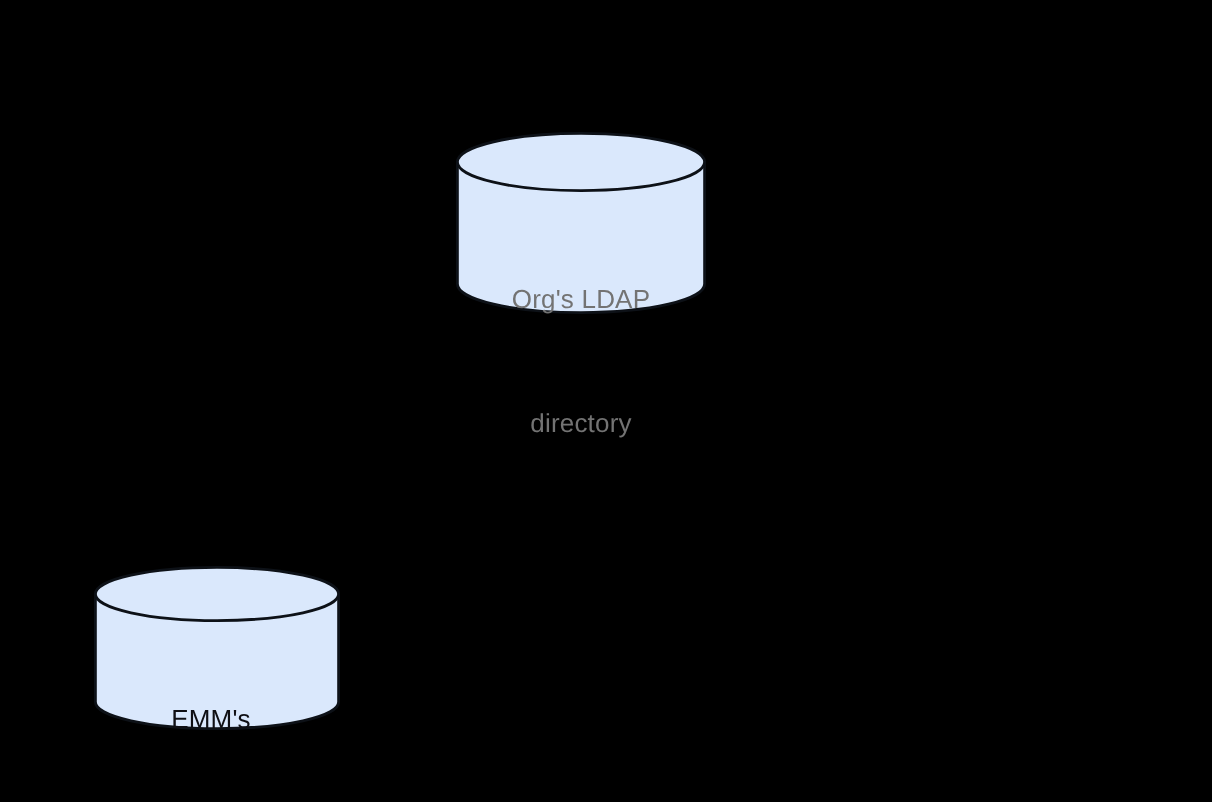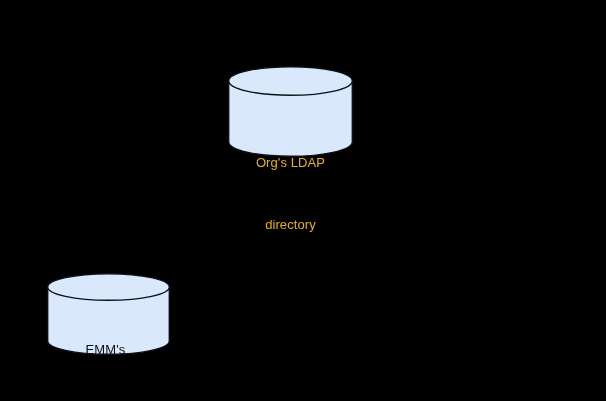--- a/index.html
+++ b/index.html
@@ -46,27 +46,27 @@
 </head>
 <body>
 
 <div id="canvas" style="width: 606px; height: 401px; background: rgb(0, 0, 0);">
 
   <div class="cylinder" id="node-ldap" style="left: 228px; top: 66px; width: 125px; height: 91px;">
     <svg width="125" height="91" viewBox="0 0 125 91" preserveAspectRatio="none">
       <path d="M 0.7,15 L 0.7,76 A 61.8,14.3 0 0 0 124.3,76 L 124.3,15 Z" fill="#dae8fc" stroke="#0d1117" stroke-width="1.4" stroke-linejoin="round"></path>
       <ellipse cx="62.5" cy="15" rx="61.8" ry="14.3" fill="#dae8fc" stroke="#0d1117" stroke-width="1.4"></ellipse>
     </svg>
-    <div class="cyl-label" style="top: 52px; color: #eab308;">
+    <div class="cyl-label" style="top: 39px; color: #737373;">
       <span class="line">Org's LDAP</span>
       <span class="line" style="margin-top:8px;">directory</span>
     </div>
   </div>
 
-  <div class="cylinder" id="node-emm" style="left: 47px; top: 273px; width: 117px; height: 82px;">
+  <div class="cylinder" id="node-emm" style="left: 47px; top: 283px; width: 117px; height: 82px;">
     <svg width="123" height="82" viewBox="0 0 123 82" preserveAspectRatio="none">
       <path d="M 0.7,14 L 0.7,68 A 60.8,13.3 0 0 0 122.3,68 L 122.3,14 Z" fill="#dae8fc" stroke="#0d1117" stroke-width="1.4" stroke-linejoin="round"></path>
       <ellipse cx="61.5" cy="14" rx="60.8" ry="13.3" fill="#dae8fc" stroke="#0d1117" stroke-width="1.4"></ellipse>
     </svg>
     <div class="cyl-label" style="top: 32px; color: rgb(15, 15, 20);">
       <span class="line">EMM's</span>
       
     </div>
   </div>
 

